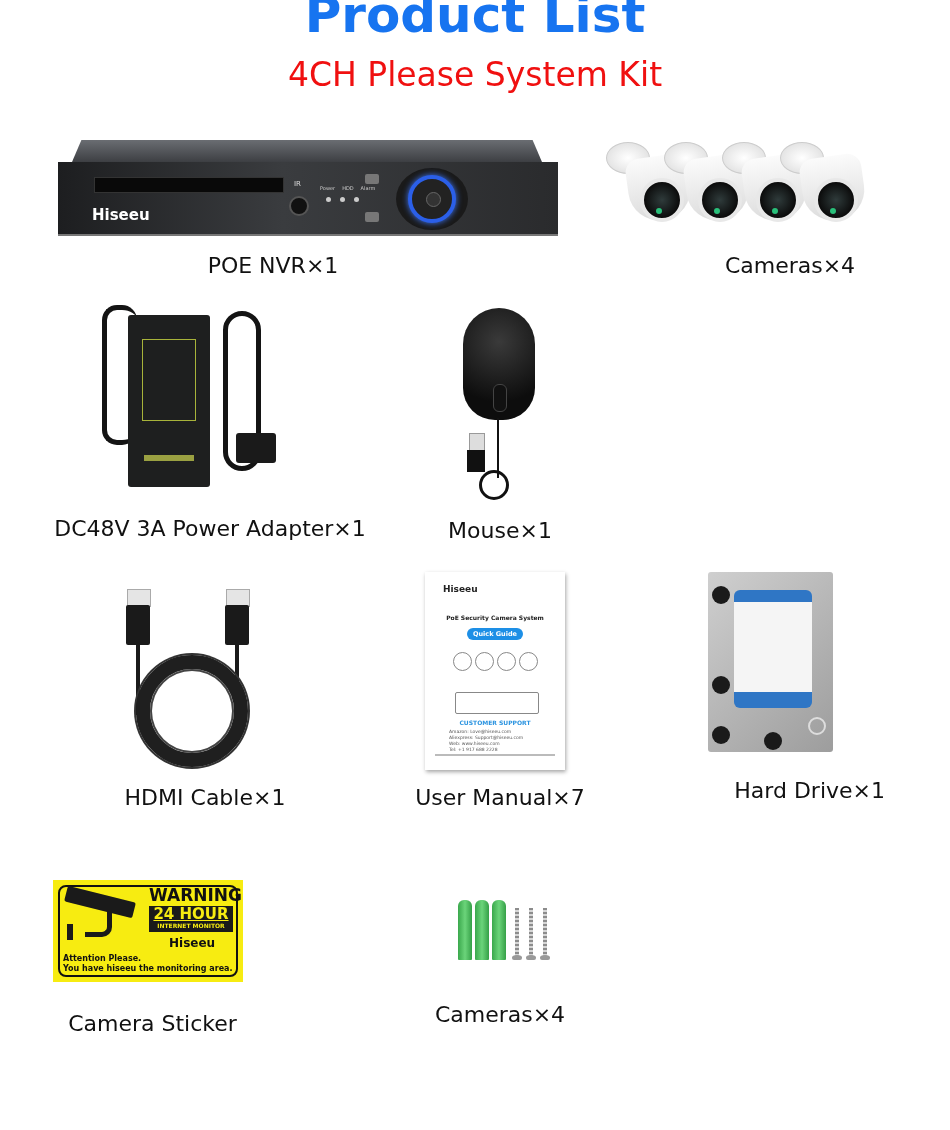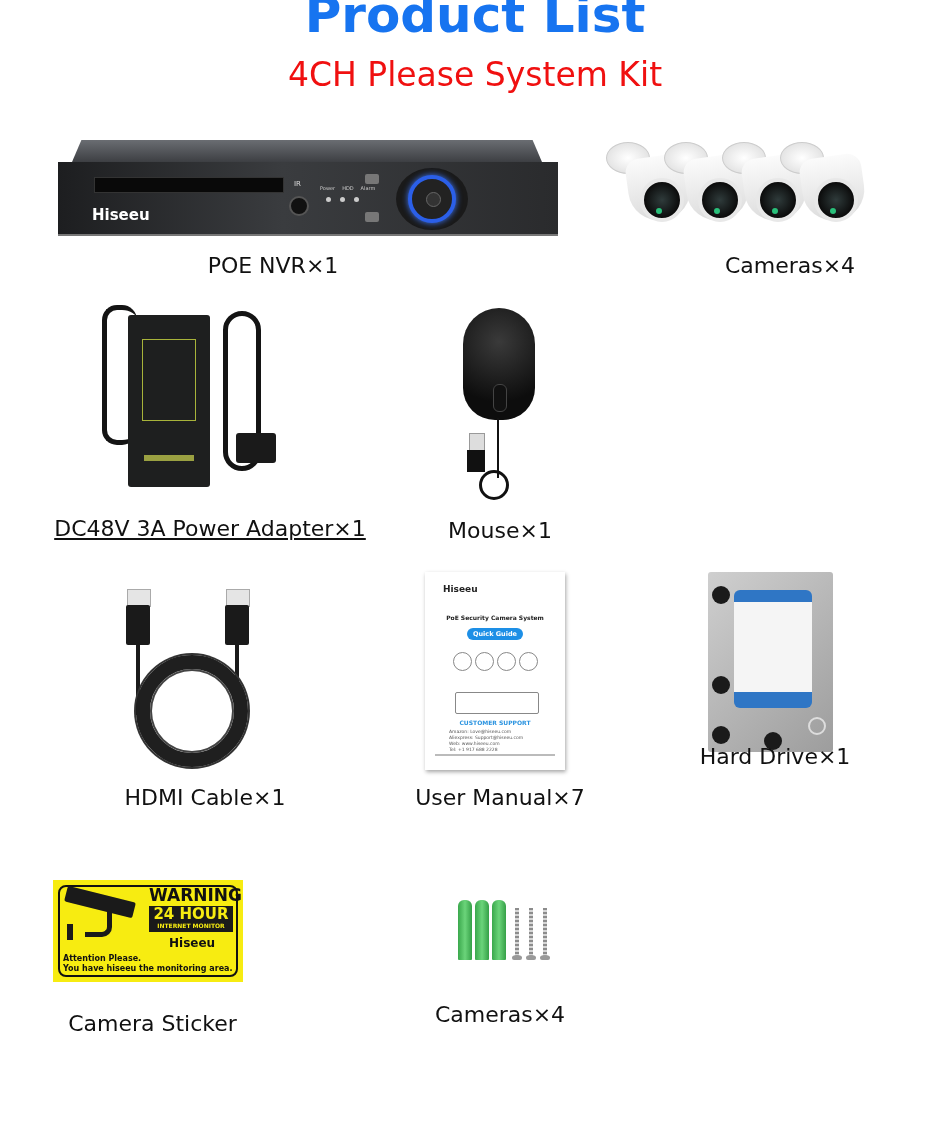--- a/index.html
+++ b/index.html
@@ -75,21 +75,21 @@
   .hdd-lbl { position:absolute; left:26px; top:18px; width:78px; height:118px; background:#2f76c5; border-radius:6px; }
   .hdd-white { position:absolute; left:26px; top:30px; width:78px; height:90px; background:#f5f5f5; }
   .hdd-foot { position:absolute; width:18px; height:18px; border-radius:50%; background:#1a1a1a; }
   .hdd-circ { position:absolute; left:100px; top:145px; width:18px; height:18px; border-radius:50%; border:2px solid #ddd; box-sizing:border-box; }
 
   
   .warn { left:53px; top:880px; width:190px; height:102px; background:#f7ec11; }
   .warn-border { position:absolute; left:5px; top:5px; right:5px; bottom:5px; border:2px solid #111; border-radius:8px; }
   .warn-w { position:absolute; left:96px; top:5px; font-size:17px; font-weight:bold; color:#111; letter-spacing:0; }
   .warn-24 { position:absolute; left:96px; top:26px; width:84px; height:26px; background:#1a1a1a; color:#f7ec11; text-align:center; }
-  .warn-24 .a { font-size:15px; font-weight:bold; line-height:16px; display:block; }
+  .warn-24 .a { font-size:15px; font-weight:bold; line-height:16px; display:block;text-decoration:underline; }
   .warn-24 .b { font-size:6px; font-weight:bold; line-height:8px; display:block; }
   .warn-logo { position:absolute; left:116px; top:56px; font-size:12px; font-weight:bold; color:#111; }
   .warn-att { position:absolute; left:10px; top:74px; font-size:8px; font-weight:bold; color:#111; line-height:10px; white-space:nowrap; }
   .warn-cam { position:absolute; left:12px; top:14px; width:70px; height:16px; background:#1a1a1a; transform:rotate(14deg); border-radius:2px; }
   .warn-arm { position:absolute; left:32px; top:32px; width:22px; height:20px; border:5px solid #1a1a1a; border-top:none; border-right:none; border-radius:0 0 0 10px; transform:scaleX(-1); }
   .warn-base { position:absolute; left:14px; top:44px; width:6px; height:16px; background:#1a1a1a; }
 
   
   .screws { left:456px; top:900px; width:100px; height:62px; }
   .anchor { position:absolute; top:0; width:14px; height:60px; background:linear-gradient(90deg,#3aa84c,#6bd47a 50%,#35a047); border-radius:6px 6px 1px 1px; }
@@ -156,21 +156,21 @@
 
 <div class="abs adapter">
   <div class="ad-cord1"></div>
   <div class="ad-body">
     <div class="ad-panel"></div>
     <div class="ad-text"></div>
   </div>
   <div class="ad-cord2"></div>
   <div class="ad-plug"></div>
 </div>
-<div class="abs label" style="left:20px; width:380px; top:516px;text-decoration:underline;">DC48V 3A Power Adapter×1</div>
+<div class="abs label" style="left:20px; width:380px; top:516px;">DC48V 3A Power Adapter×1</div>
 
 <div class="abs mouse">
   <div class="m-body"></div>
   <div class="m-wheel"></div>
   <div class="m-cable"></div>
   <div class="m-usb"></div>
   <div class="m-usbh"></div>
   <div class="m-loop"></div>
 </div>
 <div class="abs label" style="left:400px; width:200px; top:518px;">Mouse×1</div>
@@ -210,21 +210,21 @@
 
 <div class="abs hdd">
   <div class="hdd-lbl"></div>
   <div class="hdd-white"></div>
   <div class="hdd-foot" style="left:4px; top:14px"></div>
   <div class="hdd-foot" style="left:4px; top:104px"></div>
   <div class="hdd-foot" style="left:4px; top:154px"></div>
   <div class="hdd-foot" style="left:56px; top:160px"></div>
   <div class="hdd-circ"></div>
 </div>
-<div class="abs label" style="left:665px; width:220px; top:744px;">Hard Drive×1</div>
+<div class="abs label" style="left:665px; width:220px; top:778px;text-align:right;">Hard Drive×1</div>
 
 <div class="abs warn">
   <div class="warn-border"></div>
   <div class="warn-cam"></div>
   <div class="warn-arm"></div>
   <div class="warn-base"></div>
   <div class="warn-w">WARNING</div>
   <div class="warn-24">
     <span class="a">24 HOUR</span>
     <span class="b">INTERNET MONITOR</span>

